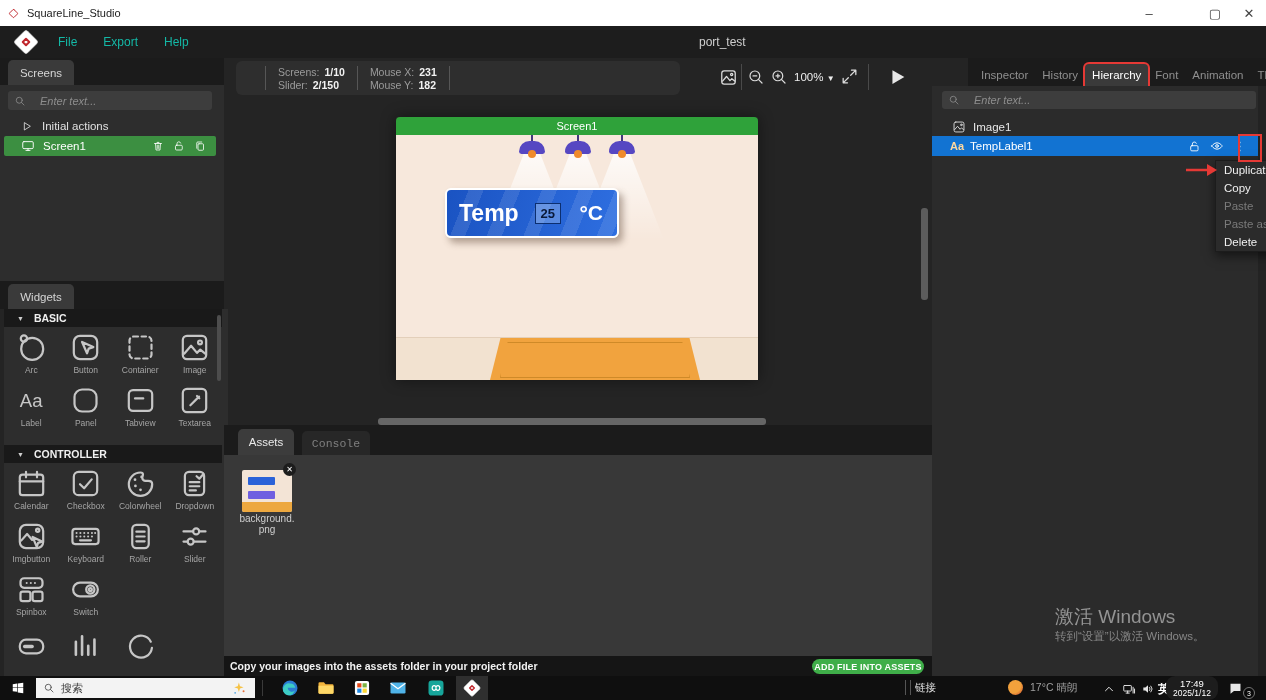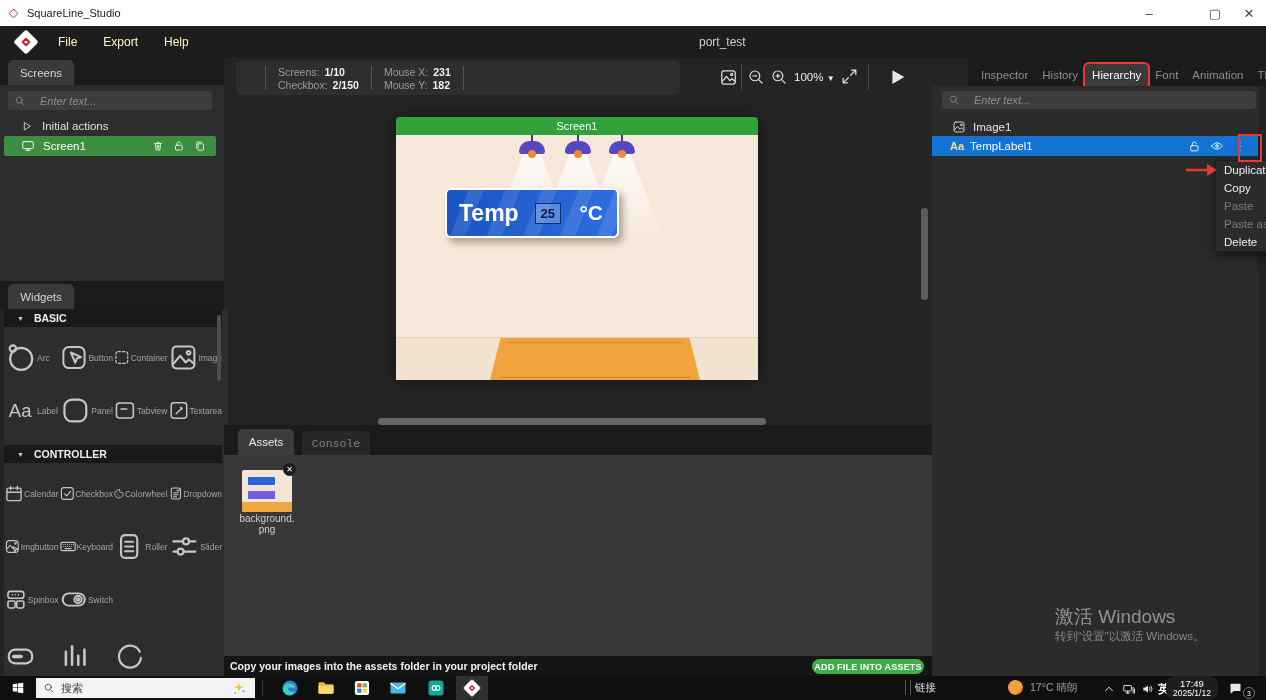--- a/index.html
+++ b/index.html
@@ -6,35 +6,35 @@
   #app{position:relative;width:1266px;height:700px;overflow:hidden;background:#242424;}
   .abs{position:absolute;}
   .ic{display:inline-block;line-height:0;}
   .ic svg{display:block;}
   
   .titlebar{position:absolute;left:0;top:0;width:1266px;height:26px;background:#ffffff;display:flex;align-items:center;}
   .titlebar .t-title{font-size:11px;color:#1b1b1b;margin-left:8px;}
   .winbtn{position:absolute;top:0;width:34px;height:26px;display:flex;align-items:center;justify-content:center;color:#444;font-size:13px;}
   
   .menubar{position:absolute;left:0;top:26px;width:1266px;height:32px;background:#1d1d1d;display:flex;align-items:center;}
-  .menuitem{color:#fef9c3;font-size:12px;margin-right:26px;}
+  .menuitem{color:#14b8a6;font-size:12px;margin-right:26px;}
   
   .tabstrip{position:absolute;background:#1b1b1b;}
   .ltab{position:absolute;background:#3a3a3a;color:#d5d5d5;font-size:11.5px;border-radius:5px 5px 0 0;display:flex;align-items:center;justify-content:center;}
   .panelbg{position:absolute;background:#2d2d2d;}
   .searchbox{position:absolute;background:#3d3d3d;border-radius:3px;display:flex;align-items:center;color:#8d8d8d;}
   .searchbox .ph{font-style:italic;font-size:11px;color:#8d8d8d;margin-left:14px;}
   
   .lrow{position:absolute;display:flex;align-items:center;color:#e0e0e0;font-size:11.5px;}
   .greenrow{background:#3c8f41;border-radius:2px;color:#fff;}
   
   .sechead{height:18px;background:#191919;display:flex;align-items:center;color:#efefef;font-size:10.5px;font-weight:bold;}
   .sechead .tri{color:#cfcfcf;font-size:7px;margin:0 10px 0 13px;}
   .wgrid{display:flex;flex-wrap:wrap;padding-top:4px;}
-  .wtile{width:25%;height:53px;display:flex;flex-direction:row;align-items:center;color:#c6c6c6;}
+  .wtile{width:25%;height:53px;display:flex;flex-direction:column;align-items:center;color:#c6c6c6;}
   .wtile .wic{width:33px;height:33px;}
   .wtile .wlabel{font-size:8.5px;color:#a5a5a5;margin-top:1px;}
   
   .pill{position:absolute;left:236px;top:61px;width:444px;height:34px;background:#2e2e2e;border-radius:6px;display:flex;align-items:center;}
   .pill .vdiv{width:1px;height:24px;background:#565656;}
   .pill .grp{display:flex;flex-direction:column;justify-content:center;padding:0 12px;}
   .pill .row{display:flex;align-items:center;height:13px;}
   .pill .lab{color:#9b9b9b;font-size:10.5px;}
   .pill .val{color:#f2f2f2;font-size:10.5px;font-weight:bold;margin-left:5px;}
   
@@ -391,21 +391,21 @@
 
   <div class="pill">
     <div style="width:29px;"></div>
       <div class="vdiv"></div>
     <div class="grp">
       <div class="row">
           <span class="lab">Screens:</span>
           <span class="val">1/10</span>
         </div>
       <div class="row">
-          <span class="lab">Checkbox:</span>
+          <span class="lab">Slider:</span>
           <span class="val">2/150</span>
         </div>
     </div>
     <div class="vdiv"></div>
     <div class="grp">
       <div class="row">
           <span class="lab">Mouse X:</span>
           <span class="val">231</span>
         </div>
       <div class="row">

